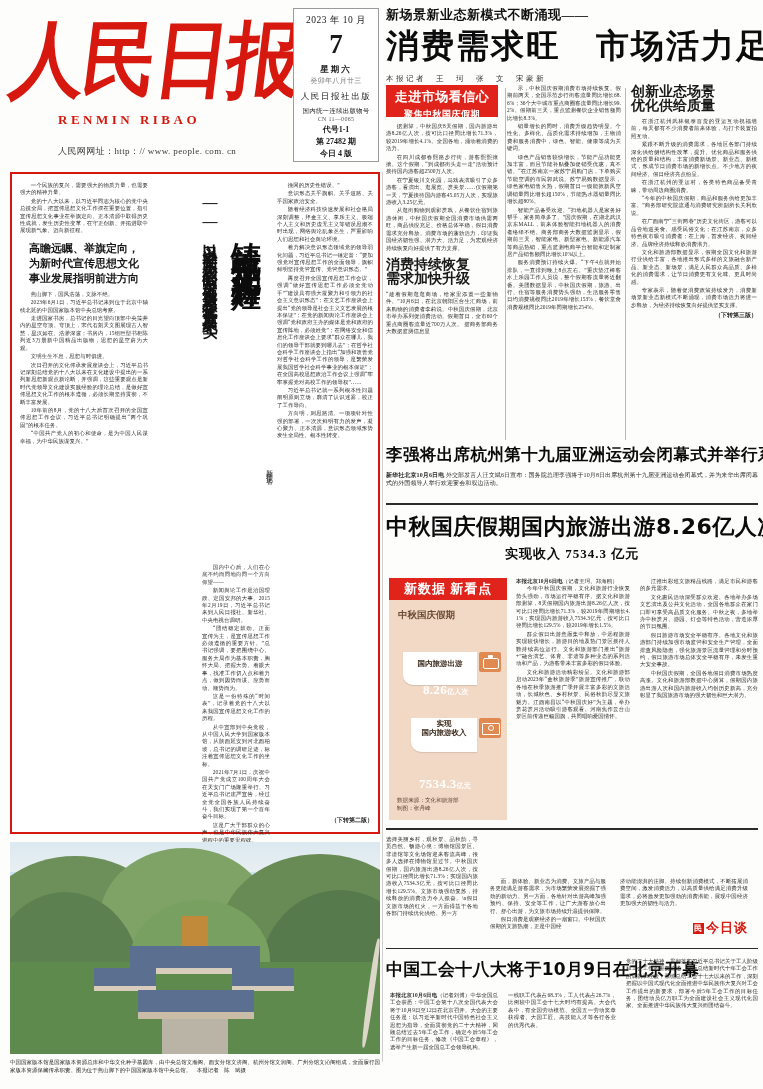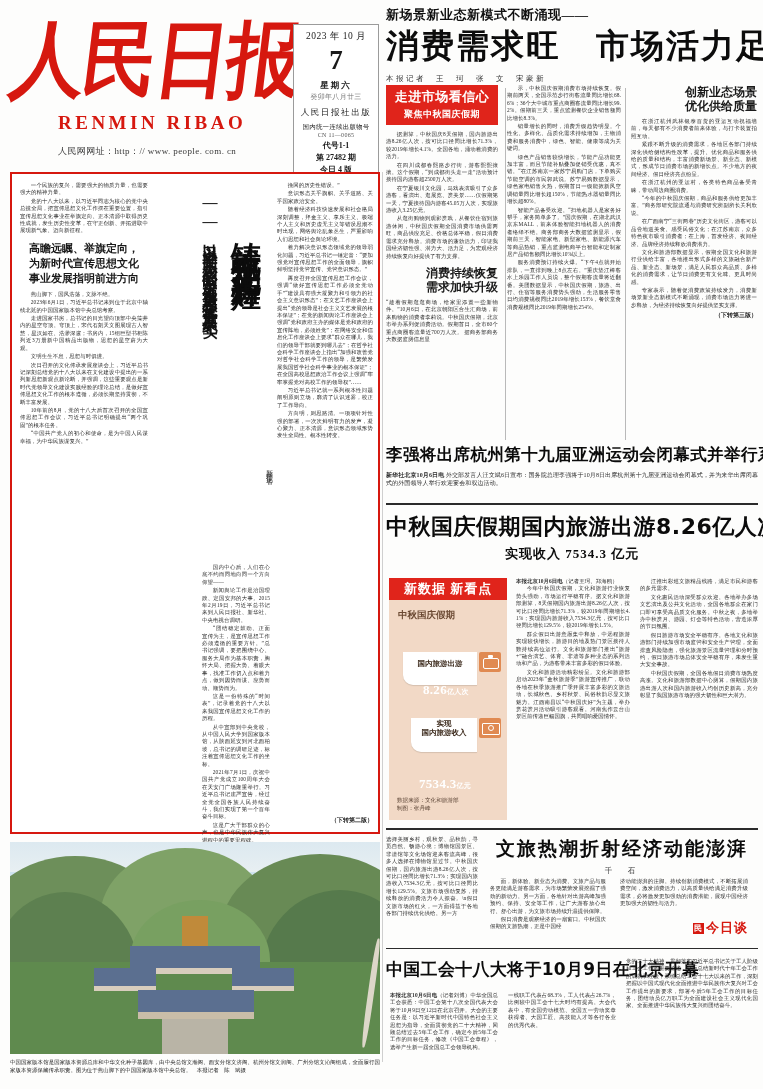--- a/index.html
+++ b/index.html
@@ -7,24 +7,24 @@
        font-family:"Liberation Serif","DejaVu Serif",serif;color:#1a1a1a;}
   .page{position:relative;width:763px;height:1089px;background:#fdfdfc;}
 
   
   .masthead{position:absolute;left:0;top:0;width:763px;height:168px;}
   .logo-wrap{position:absolute;left:18px;top:6px;width:270px;height:112px;}
   .logo-cn{font-family:"Liberation Serif",serif;font-weight:bold;color:#d6180f;
            font-size:74px;line-height:96px;letter-spacing:-2px;
            transform:skewX(-7deg) scaleY(1.12);transform-origin:left top;white-space:nowrap;}
   .logo-en{position:absolute;left:40px;top:106px;color:#d6180f;font-weight:bold;
-           font-size:19px;letter-spacing:3.5px;font-family:"Liberation Serif",serif;}
+           font-size:13px;letter-spacing:3.5px;font-family:"Liberation Serif",serif;}
   .site-url{position:absolute;left:58px;top:145px;font-size:9px;color:#3a3a3a;letter-spacing:.4px;}
 
-  .datebox{position:absolute;left:293px;top:24px;width:84px;height:152px;
+  .datebox{position:absolute;left:293px;top:8px;width:84px;height:152px;
            border:1px solid #9b9b9b;background:#fff;text-align:center;}
   .datebox div{line-height:1.25;}
   .d-ym{font-size:9.5px;margin-top:6px;letter-spacing:.5px;}
   .d-day{font-size:27px;font-weight:bold;margin-top:1px;line-height:30px;}
   .d-week{font-size:8.5px;font-weight:bold;margin-top:2px;letter-spacing:2px;}
   .d-lunar{font-size:7px;color:#777;margin-top:3px;letter-spacing:.3px;}
   .d-pub{font-size:8.5px;margin-top:5px;letter-spacing:1.6px;}
   .d-sm{font-size:6.5px;margin-top:5px;letter-spacing:.2px;}
   .d-cn{font-size:6px;color:#555;margin-top:1px;letter-spacing:.3px;}
   .d-code{font-size:8px;margin-top:2px;font-weight:bold;}
@@ -34,26 +34,26 @@
   
   .lead{position:absolute;left:386px;top:6px;width:372px;}
   .lead-kicker{font-size:13px;font-weight:bold;letter-spacing:.5px;color:#111;
                font-family:"Liberation Serif",serif;}
   .lead-title{font-size:33px;font-weight:bold;letter-spacing:2px;
               text-align:center;color:#0c0c0c;white-space:nowrap;
               font-family:"DejaVu Sans","Liberation Sans",sans-serif;}
   .lead-byline{font-size:7.5px;letter-spacing:2.5px;margin-top:5px;color:#333;}
 
   .lead-cols{position:absolute;left:386px;top:85px;width:372px;height:358px;}
-  .redbox{width:112px;height:40px;background:#e0241b;color:#fff;text-align:center;
+  .redbox{width:112px;height:32px;background:#e0241b;color:#fff;text-align:center;
           padding-top:3px;box-sizing:border-box;}
   .redbox .l1{font-size:13px;font-weight:bold;letter-spacing:.5px;}
   .redbox .l2{font-size:9px;font-weight:bold;margin-top:2px;letter-spacing:.5px;}
 
-  .colhead{text-align:right;font-size:12px;font-weight:bold;line-height:14px;margin:6px 0 5px;}
+  .colhead{text-align:left;font-size:14px;font-weight:bold;line-height:14px;margin:6px 0 5px;}
 
   
   .bt{font-size:5.4px;line-height:7.4px;text-align:justify;color:#2b2b2b;
       letter-spacing:.1px;word-break:break-all;}
   .bt.s6{font-size:6px;line-height:8.2px;}
   .bt p{margin:0 0 1px;text-indent:2em;}
 
   .col{float:left;}
   .rule-h{border-top:1px solid #2b2b2b;}
   .rule-h2{border-top:2px solid #2b2b2b;}
@@ -329,24 +329,20 @@
     <div class="bt">
         <p>江推出彩巡文旅精品线路，满足市民和游客的多元需求。</p>
         <p>文化惠民活动深受群众欢迎。各地举办多场文艺演出及公共文化活动，全国各地群众在家门口即可享受高品质文化服务。中秋之夜，多地举办中秋赏月、游园、灯会等特色活动，营造浓厚的节日氛围。</p>
         <p>假日旅游市场安全平稳有序。各地文化和旅游部门持续加强市场监管和安全生产管理，全面排查风险隐患，强化旅游景区流量管理和分时预约，假日旅游市场总体安全平稳有序，未发生重大安全事故。</p>
         <p>中秋国庆假期，全国各地假日消费市场热度高涨。文化和旅游部数据中心测算，假期国内旅游出游人次和国内旅游收入均创历史新高，充分彰显了我国旅游市场的强大韧性和巨大潜力。</p>
       </div>
   </div>
 
   <div class="rule-h2" style="position:absolute;left:386px;top:828px;width:372px;"></div>
 
-  <div style="position:absolute;left:486px;top:836px;width:272px;">
-    <div class="hl hl-wl">文旅热潮折射经济动能澎湃</div>
-    <div class="hl-by">千　石</div>
-  </div>
   <div style="position:absolute;left:490px;top:878px;width:116px;">
     <div class="bt">
         <p>面，新体验、新业态为消费、文旅产品与服务更能满足游客需求，为市场繁荣发展挖掘了强劲的新动力。另一方面，各地针对出游高峰加强预约、保持、安全等工作，让广大游客放心出行、舒心出游，为文旅市场持续升温提供保障。</p>
         <p>假日消费是观察经济的一扇窗口。中秋国庆假期的文旅热潮，正是中国经</p>
       </div>
   </div>
   <div style="position:absolute;left:620px;top:878px;width:128px;">
     <div class="bt">济动能澎湃的注脚。持续创新消费模式，不断拓展消费空间，激发消费活力，以高质量供给满足消费升级需求，必将激发更加强劲的消费潜能，展现中国经济更加强大的韧性与活力。</div>
     <div style="text-align:right;margin-top:10px;">
       <span class="jintan"><span class="sq">民</span><span>今日谈</span></span>

